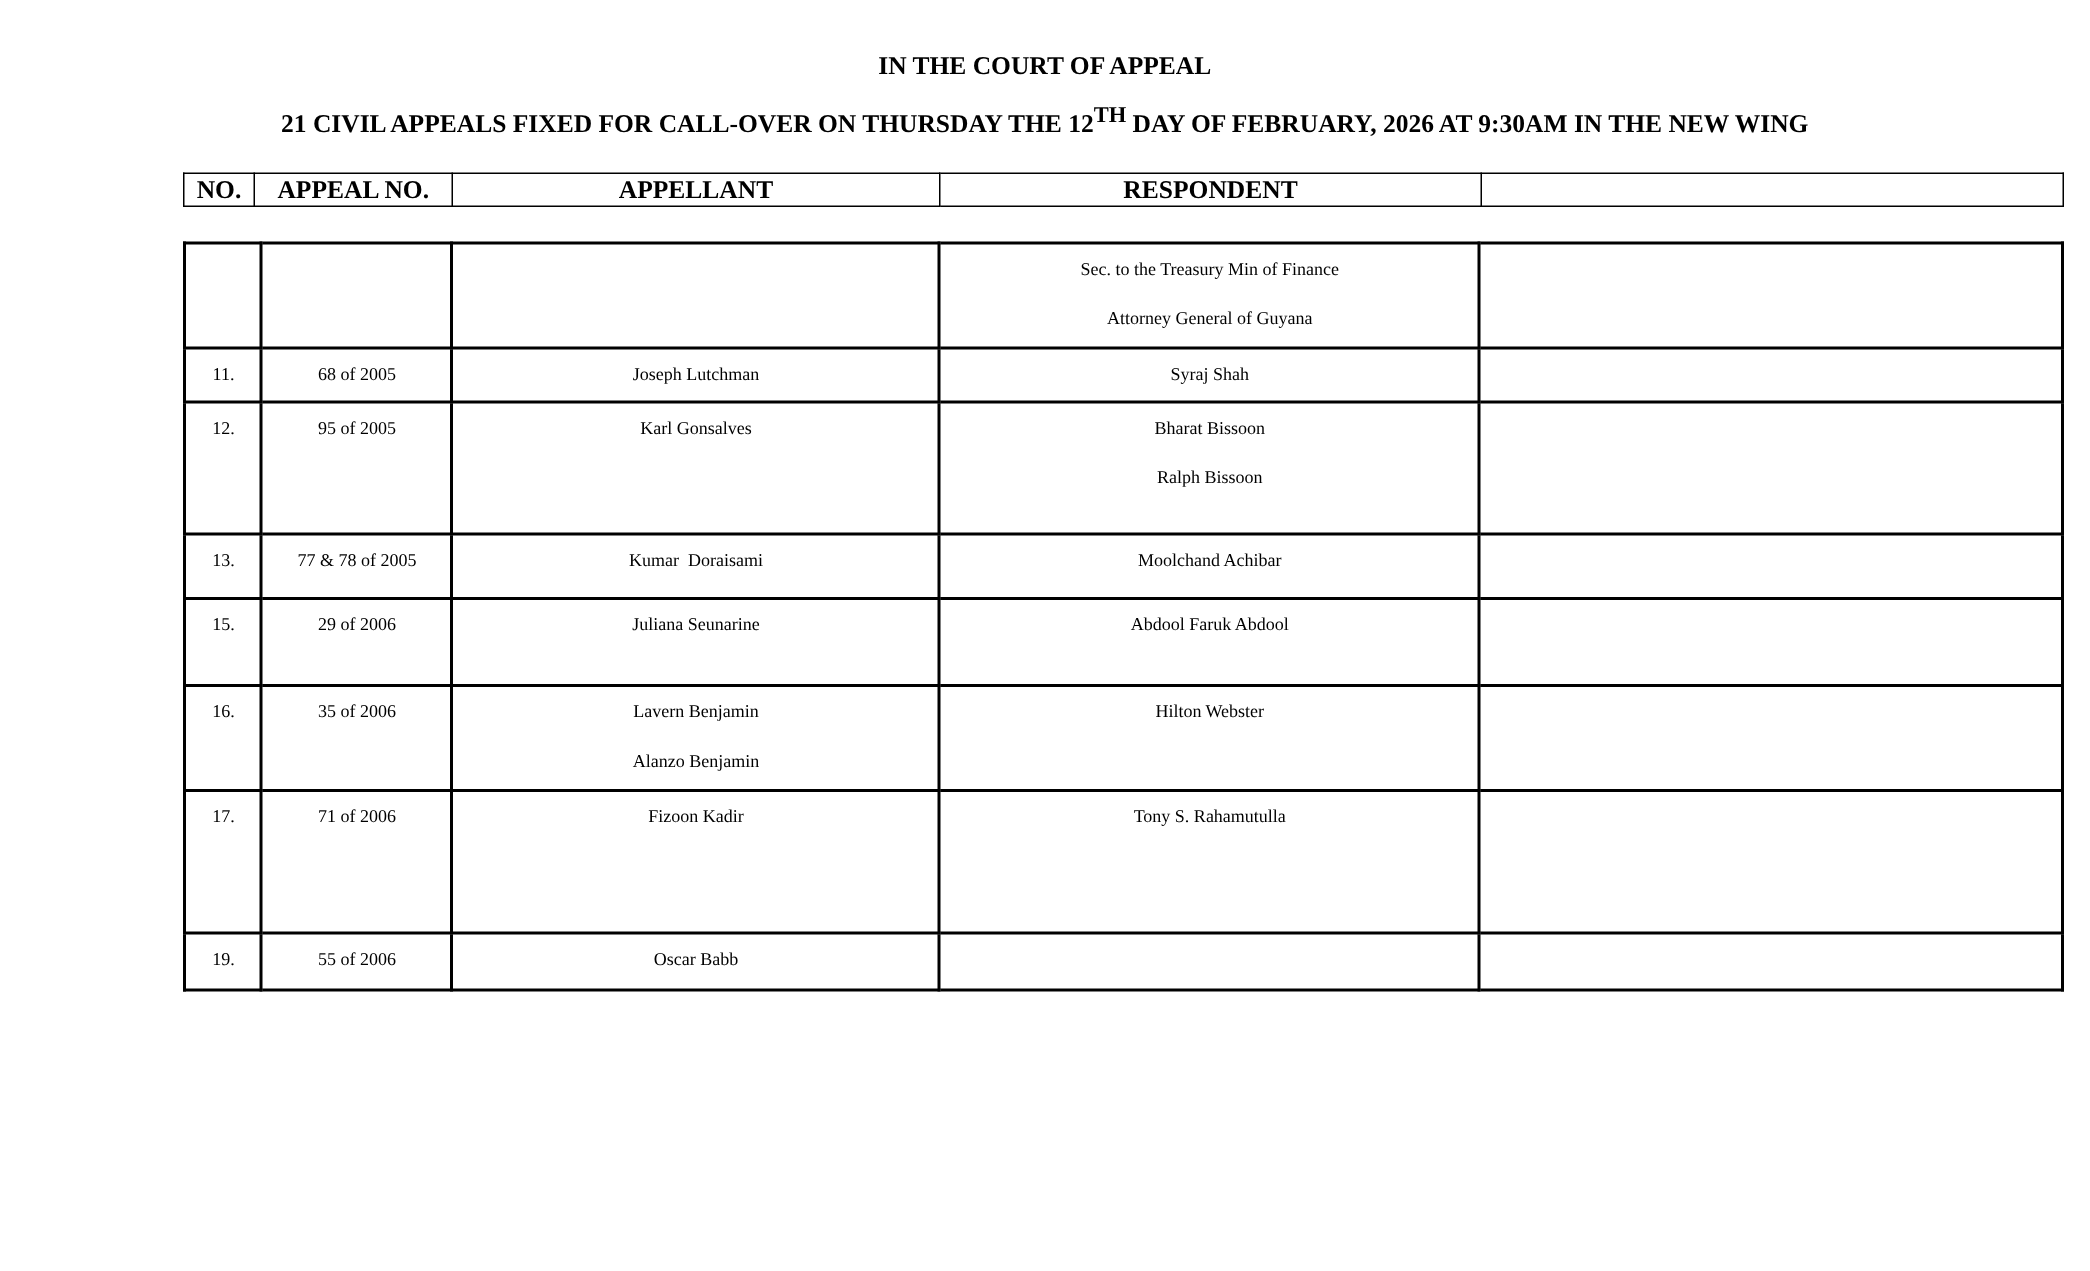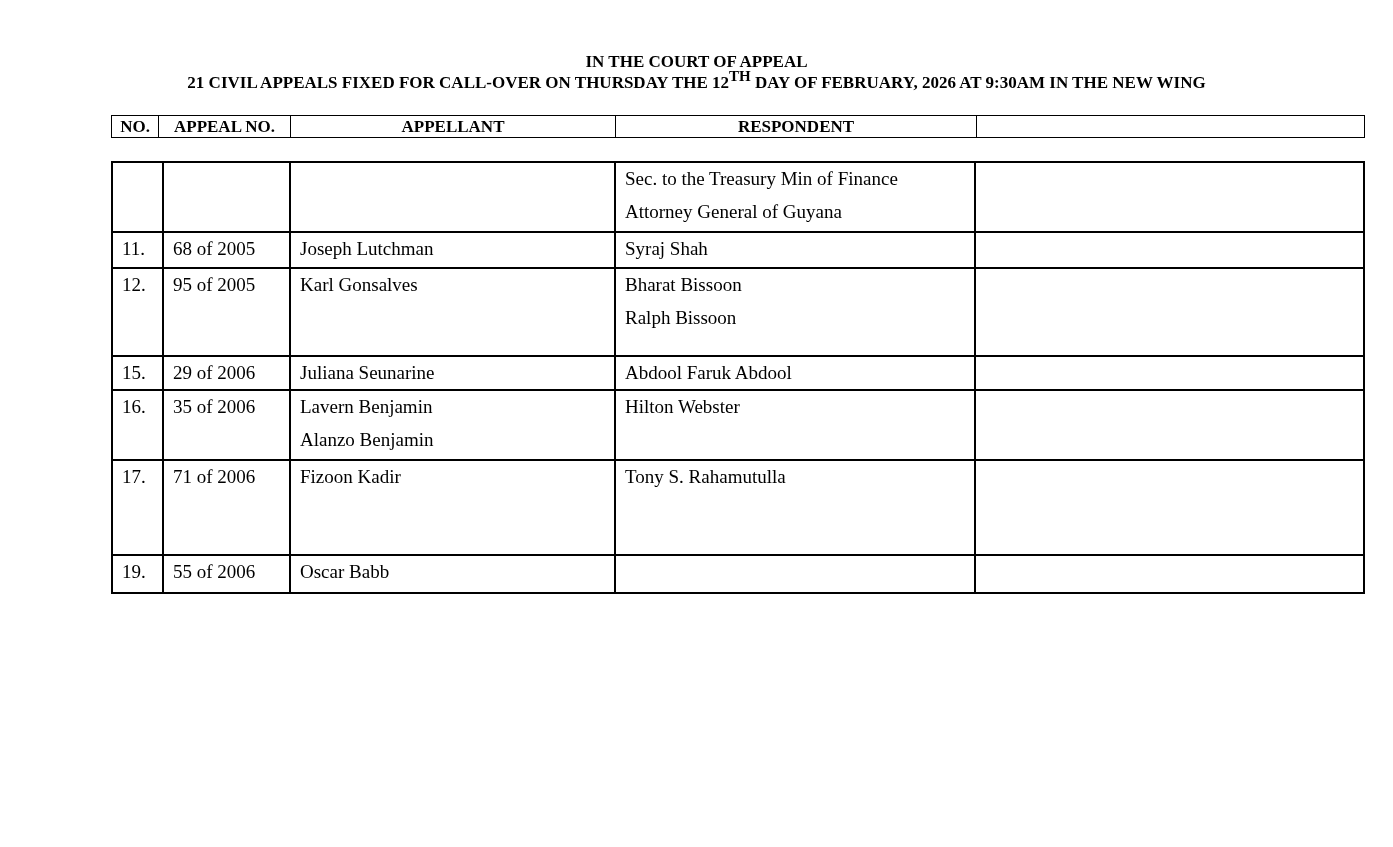--- a/index.html
+++ b/index.html
@@ -16,48 +16,49 @@
   .doc-title {
     position: absolute;
     left: 0;
     width: 100%;
     text-align: center;
     font-weight: bold;
     font-size: 17px;
     line-height: 20px;
     white-space: pre-wrap;
   }
-  .doc-title.line1 { top: 52px; }
+  .doc-title.line1 { top: 34px; }
   .doc-title.line2 { top: 73px; }
   .doc-title sup {
     font-size: 15px;
     line-height: 0;
     vertical-align: super;
   }
-  table { border-collapse: collapse; table-layout: fixed; }
+  table { border-collapse: collapse; table-layout: fixed; margin-left: 11px; }
   .header-table {
     position: absolute;
     left: 111px;
     top: 115px;
   }
   .header-table td {
     border: 1.5px solid #000000;
     height: 22px;
     text-align: center;
     vertical-align: middle;
     font-weight: bold;
     font-size: 17px;
     padding: 0 2px;
     overflow: hidden;
   }
   .body-table {
     position: absolute;
     left: 111px;
     top: 161px;
-    font-size: 19px;
+    font-size: 12px;
+    text-align: center;
   }
   .body-table td {
     border: 2px solid #000000;
     vertical-align: top;
     padding: 6px 8px 2px 9px;
     overflow: hidden;
   }
   .cell-line {
     line-height: 20px;
     white-space: pre-wrap;
@@ -142,23 +143,38 @@
         <td>
             <div class="cell-line">Karl Gonsalves</div>
           </td>
         <td>
           <div class="cell-line">Bharat Bissoon</div>
           <div class="cell-line">Ralph Bissoon</div>
         </td>
         <td></td>
       </tr>
 
-
-
-      <tr style="height:34px">
+      <tr style="height:43px">
+        <td>
+            <div class="cell-line">13.</div>
+          </td>
+        <td>
+            <div class="cell-line">77 &amp; 78 of 2005</div>
+          </td>
+        <td>
+            <div class="cell-line">Kumar  Doraisami</div>
+          </td>
+        <td>
+            <div class="cell-line">Moolchand Achibar</div>
+          </td>
+        <td></td>
+      </tr>
+
+
+      <tr style="height:58px">
         <td>
             <div class="cell-line">15.</div>
           </td>
         <td>
             <div class="cell-line">29 of 2006</div>
           </td>
         <td>
             <div class="cell-line">Juliana Seunarine</div>
           </td>
         <td>

